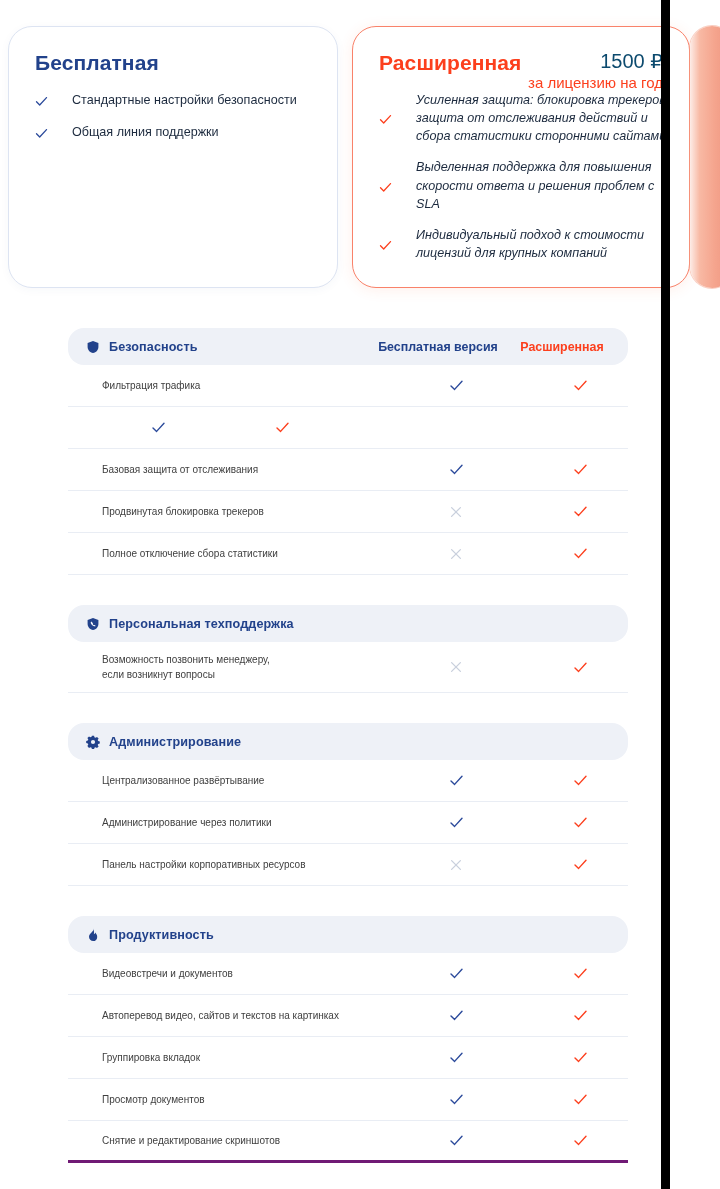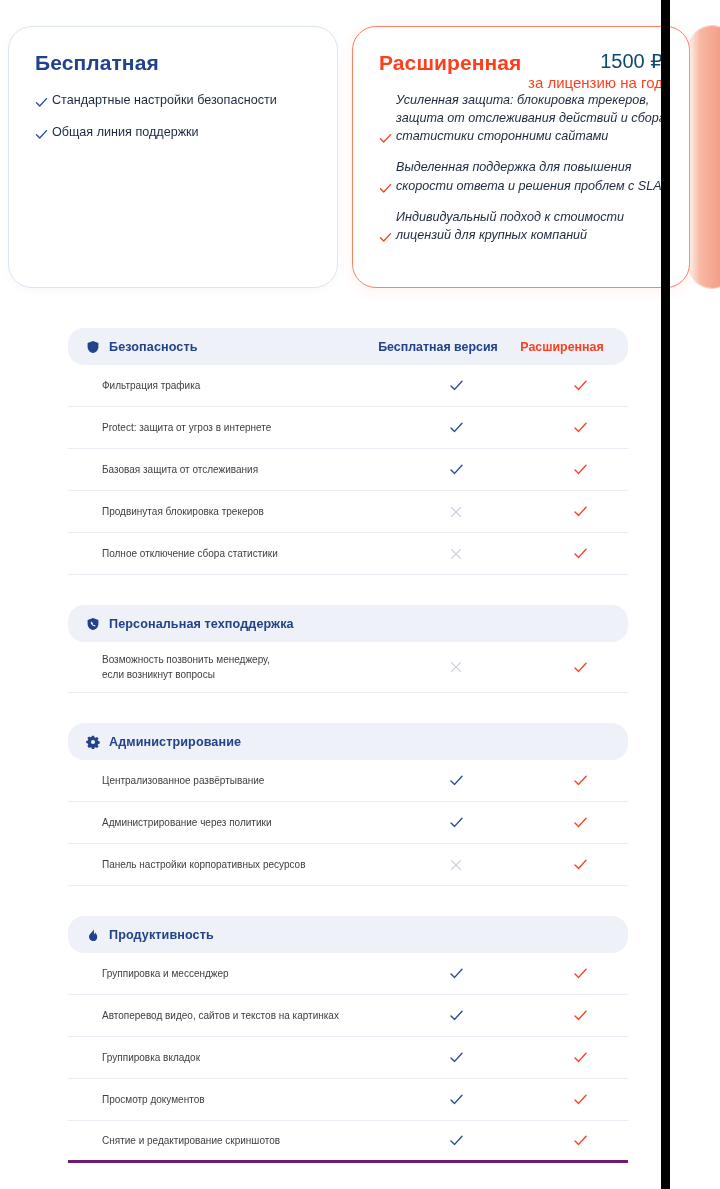--- a/index.html
+++ b/index.html
@@ -56,21 +56,21 @@
   .plan-title { font-size: 21px; font-weight: 700; letter-spacing: .1px; }
   .plan-title.blue { color: #22428b; }
   .plan-title.red  { color: #fc3f1d; }
   .price-box { position: absolute; right: 26px; top: 22px; text-align: right; }
   .price-main { font-size: 20px; font-weight: 400; color: #0c4a6e; white-space: nowrap; }
   .price-note { font-size: 15px; color: #fc3f1d; margin-top: 1px; white-space: nowrap; }
 
   .plan-list { list-style: none; margin-top: 16px; padding: 0 22px 0 26px; }
   .plan-card.pro .plan-list { padding-right: 18px; font-style: italic; }
   .plan-list li {
-    display: flex; gap: 4px; align-items: flex-end;
+    display: flex; gap: 24px; align-items: center;
     margin-bottom: 14px;
   }
   .plan-card.pro .plan-list li { margin-bottom: 13px; }
   .plan-list li .txt {
     font-size: 12.6px; line-height: 1.44; color: #1c2a3e;
   }
   .tick { flex: 0 0 auto; width: 13px; height: 13px; margin-top: 3px; }
   .tick svg { display: block; width: 13px; height: 13px; }
 
   
@@ -203,21 +203,20 @@
               <path d="M2 8 L5.6 11.4 L13 3.3" fill="none" stroke="#2b4a9b" stroke-width="1.4" stroke-linecap="round" stroke-linejoin="round"></path>
             </svg>
           </span>
         <span class="cell pro">
             <svg width="15" height="15" viewBox="0 0 15 15">
               <path d="M2 8 L5.6 11.4 L13 3.3" fill="none" stroke="#fc3f1d" stroke-width="1.4" stroke-linecap="round" stroke-linejoin="round"></path>
             </svg>
           </span>
       </div>
       <div class="row">
-        <span class="feature">Protect: защита от угроз в интернете</span>
         <span class="cell free">
             <svg width="15" height="15" viewBox="0 0 15 15">
               <path d="M2 8 L5.6 11.4 L13 3.3" fill="none" stroke="#2b4a9b" stroke-width="1.4" stroke-linecap="round" stroke-linejoin="round"></path>
             </svg>
           </span>
         <span class="cell pro">
             <svg width="15" height="15" viewBox="0 0 15 15">
               <path d="M2 8 L5.6 11.4 L13 3.3" fill="none" stroke="#fc3f1d" stroke-width="1.4" stroke-linecap="round" stroke-linejoin="round"></path>
             </svg>
           </span>
@@ -349,21 +348,21 @@
     <div class="section">
       <div class="section-head">
         <span class="sec-icon">
           <svg viewBox="0 0 14 14">
               <path d="M7.6.6c.3 2-1 2.8-2.1 3.9C4.1 5.9 3 7 3 8.8c0 2.4 1.9 4.3 4.2 4.3 2.3 0 4-1.8 4-4.2 0-1.9-1-3.2-2-4.4-.2 1-.7 1.6-1.3 1.8.4-2.1-.1-4.2-.3-5.7Z" fill="#22428b"></path>
             </svg>
         </span>
         <span class="sec-label">Продуктивность</span>
       </div>
       <div class="row">
-        <span class="feature">Группировка и мессенджер</span>
+        <span class="feature">Видеовстречи и документов</span>
         <span class="cell free">
             <svg width="15" height="15" viewBox="0 0 15 15">
               <path d="M2 8 L5.6 11.4 L13 3.3" fill="none" stroke="#2b4a9b" stroke-width="1.4" stroke-linecap="round" stroke-linejoin="round"></path>
             </svg>
           </span>
         <span class="cell pro">
             <svg width="15" height="15" viewBox="0 0 15 15">
               <path d="M2 8 L5.6 11.4 L13 3.3" fill="none" stroke="#fc3f1d" stroke-width="1.4" stroke-linecap="round" stroke-linejoin="round"></path>
             </svg>
           </span>

